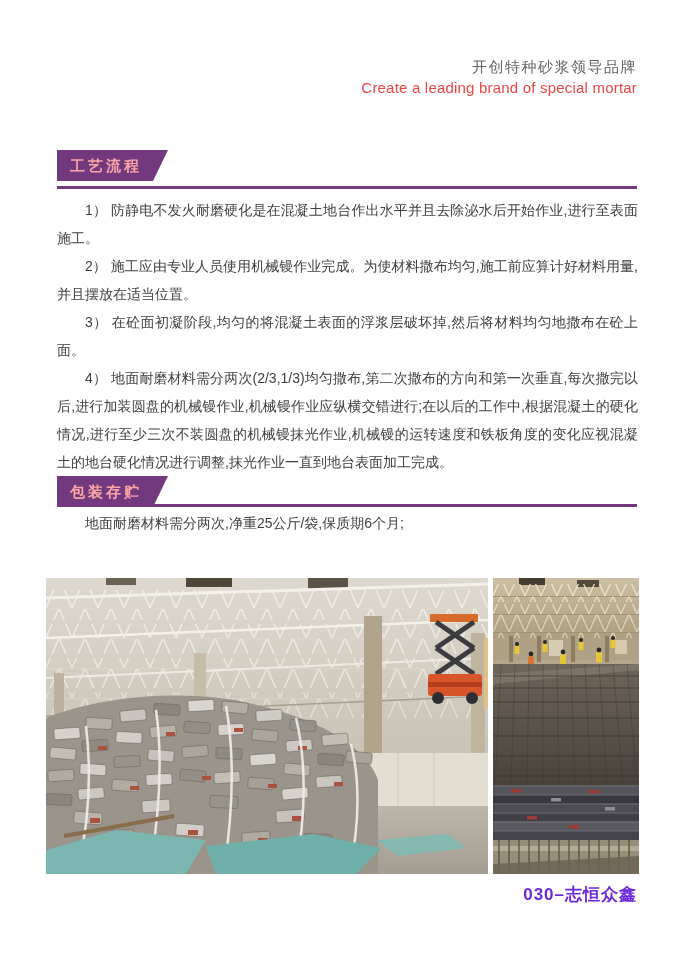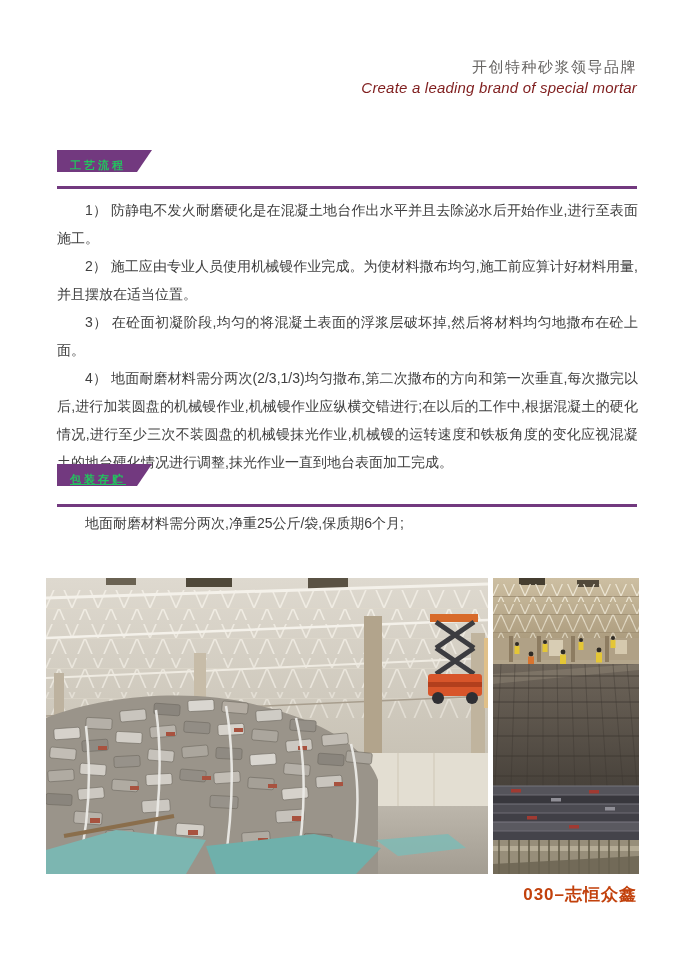--- a/index.html
+++ b/index.html
@@ -3,47 +3,47 @@
 <meta charset="utf-8">
 <style>
   html,body{margin:0;padding:0;background:#ffffff;}
   .page{
     position:relative;width:698px;height:961px;background:#ffffff;overflow:hidden;
     font-family:"Liberation Sans","DejaVu Sans",sans-serif;
   }
   
   .slogan{position:absolute;top:56px;right:61px;text-align:right;color:#666462;}
   .slogan .zh{font-size:15px;letter-spacing:1.5px;line-height:21px;}
-  .slogan .en{font-size:15px;letter-spacing:.2px;line-height:21px;color:#7f1d1d;font-style:italic;}
+  .slogan .en{font-size:15px;letter-spacing:.2px;line-height:21px;color:#ef4444;}
   
   .badge{
-    position:absolute;left:57px;height:22px;line-height:31px;
-    background:var(--accent,#72397f);color:#22c55e;font-weight:bold;font-size:11px;
+    position:absolute;left:57px;height:31px;line-height:31px;
+    background:var(--accent,#72397f);color:#fca5a5;font-weight:bold;font-size:15px;
     letter-spacing:3px;padding:0 26px 0 13px;
     clip-path:polygon(0 0,100% 0,calc(100% - 15px) 100%,0 100%);
   }
   .badge-1{top:150px;}
-  .badge-2{top:464px;text-decoration:underline;}
+  .badge-2{top:476px;}
   .rule{position:absolute;left:57px;width:580px;height:3px;background:var(--accent,#6e3a7c);}
   .rule-1{top:186px;}
   .rule-2{top:504px;}
   
   .bodytext{position:absolute;left:57px;width:581px;color:#404040;font-size:14px;
     line-height:28px;text-align:justify;}
   .bodytext p{margin:0;text-indent:2em;}
   .text-1{top:196px;}
   .text-2{top:509px;}
   
   .photo{position:absolute;top:578px;height:296px;overflow:hidden;}
   .photo svg{display:block;}
   .photo-left{left:46px;width:442px;}
   .photo-right{left:493px;width:146px;}
   
   .page-num{position:absolute;top:883px;right:61px;font-size:17px;font-weight:bold;
-    color:#c2410c;letter-spacing:1px;}
+    color:#6d28d9;letter-spacing:1px;}
 </style>
 </head>
 <body>
 
 <div class="page">
 
   <div class="slogan">
     <div class="zh">开创特种砂浆领导品牌</div>
     <div class="en">Create a leading brand of special mortar</div>
   </div>

